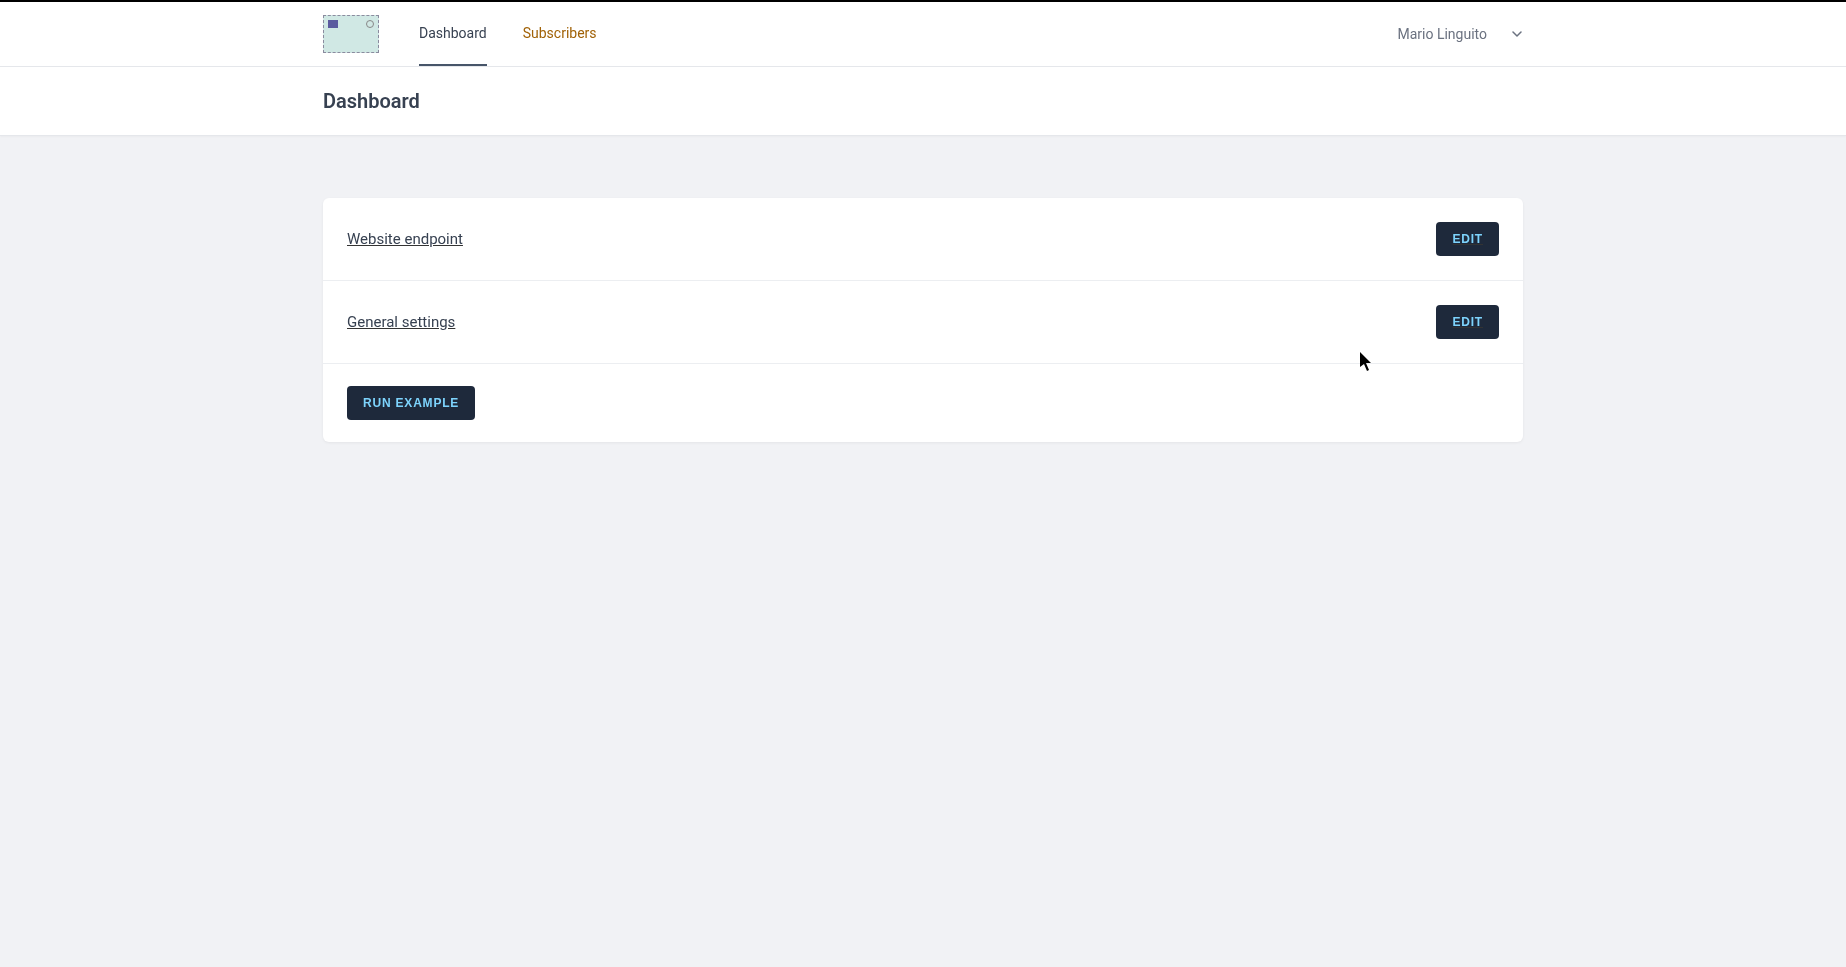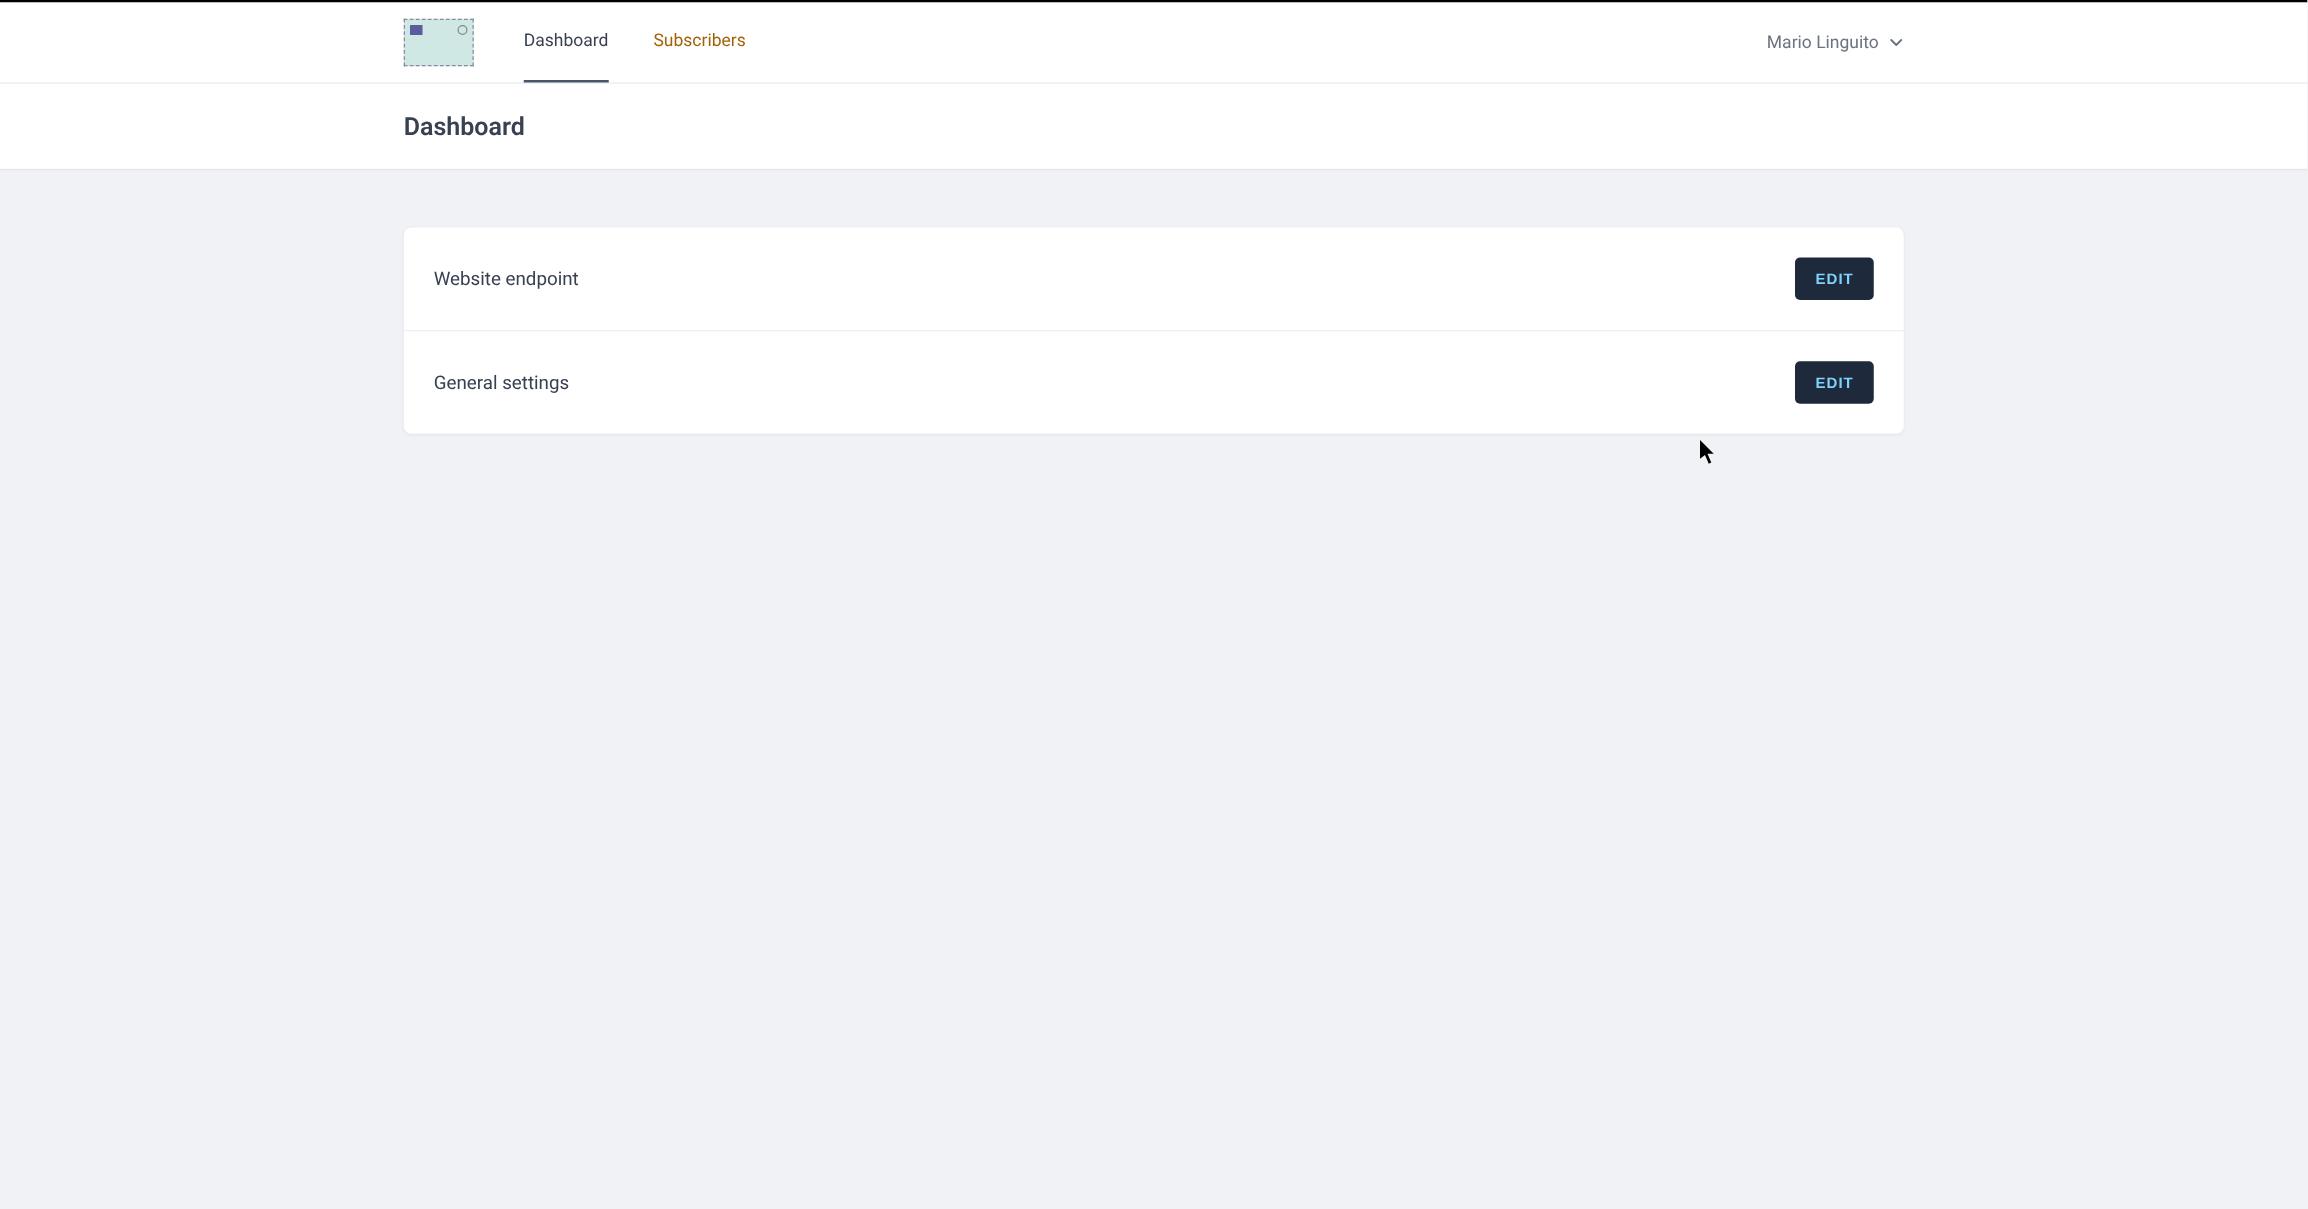--- a/index.html
+++ b/index.html
@@ -77,21 +77,21 @@
       position: relative;
       border-bottom: 2px solid transparent;
     }
     .nav-item.active {
       color: #374151;
       border-bottom: 2px solid #475569;
     }
     .user-menu {
       display: flex;
       align-items: center;
-      gap: 8px;
+      gap: 24px;
       font-size: 14px;
       color: #6b7280;
       cursor: pointer;
     }
     .chevron-down {
       width: 12px;
       height: 12px;
       display: inline-flex;
       align-items: center;
       justify-content: center;
@@ -106,22 +106,23 @@
       margin: 0 auto;
       padding: 22px 10px;
     }
     .page-title {
       font-size: 20px;
       font-weight: 600;
       color: #374151;
     }
     .main {
       max-width: 1220px;
-      margin: 0 auto;
+      margin: 16px auto;
       padding: 46px 10px;
+      text-decoration: underline;
     }
     .card {
       background: #fff;
       border-radius: 6px;
       box-shadow: 0 1px 3px rgba(0,0,0,0.06);
       overflow: hidden;
     }
     .card-row {
       display: flex;
       align-items: center;
@@ -202,18 +203,21 @@
 <main class="main">
   <div class="card">
     <div class="card-row">
       <span class="row-label">Website endpoint</span>
       <button class="btn">EDIT</button>
     </div>
     <div class="card-row">
       <span class="row-label">General settings</span>
       <button class="btn">EDIT</button>
     </div>
+    <div class="card-footer">
+      <button class="btn">RUN EXAMPLE</button>
+    </div>
   </div>
 </main>
 
 <svg class="cursor" viewBox="0 0 14 20">
   <path d="M0 0 L0 15 L4 12 L7 19 L9 18 L6 11 L11 11 Z" fill="#000"></path>
 </svg>
 
 </body></html>

